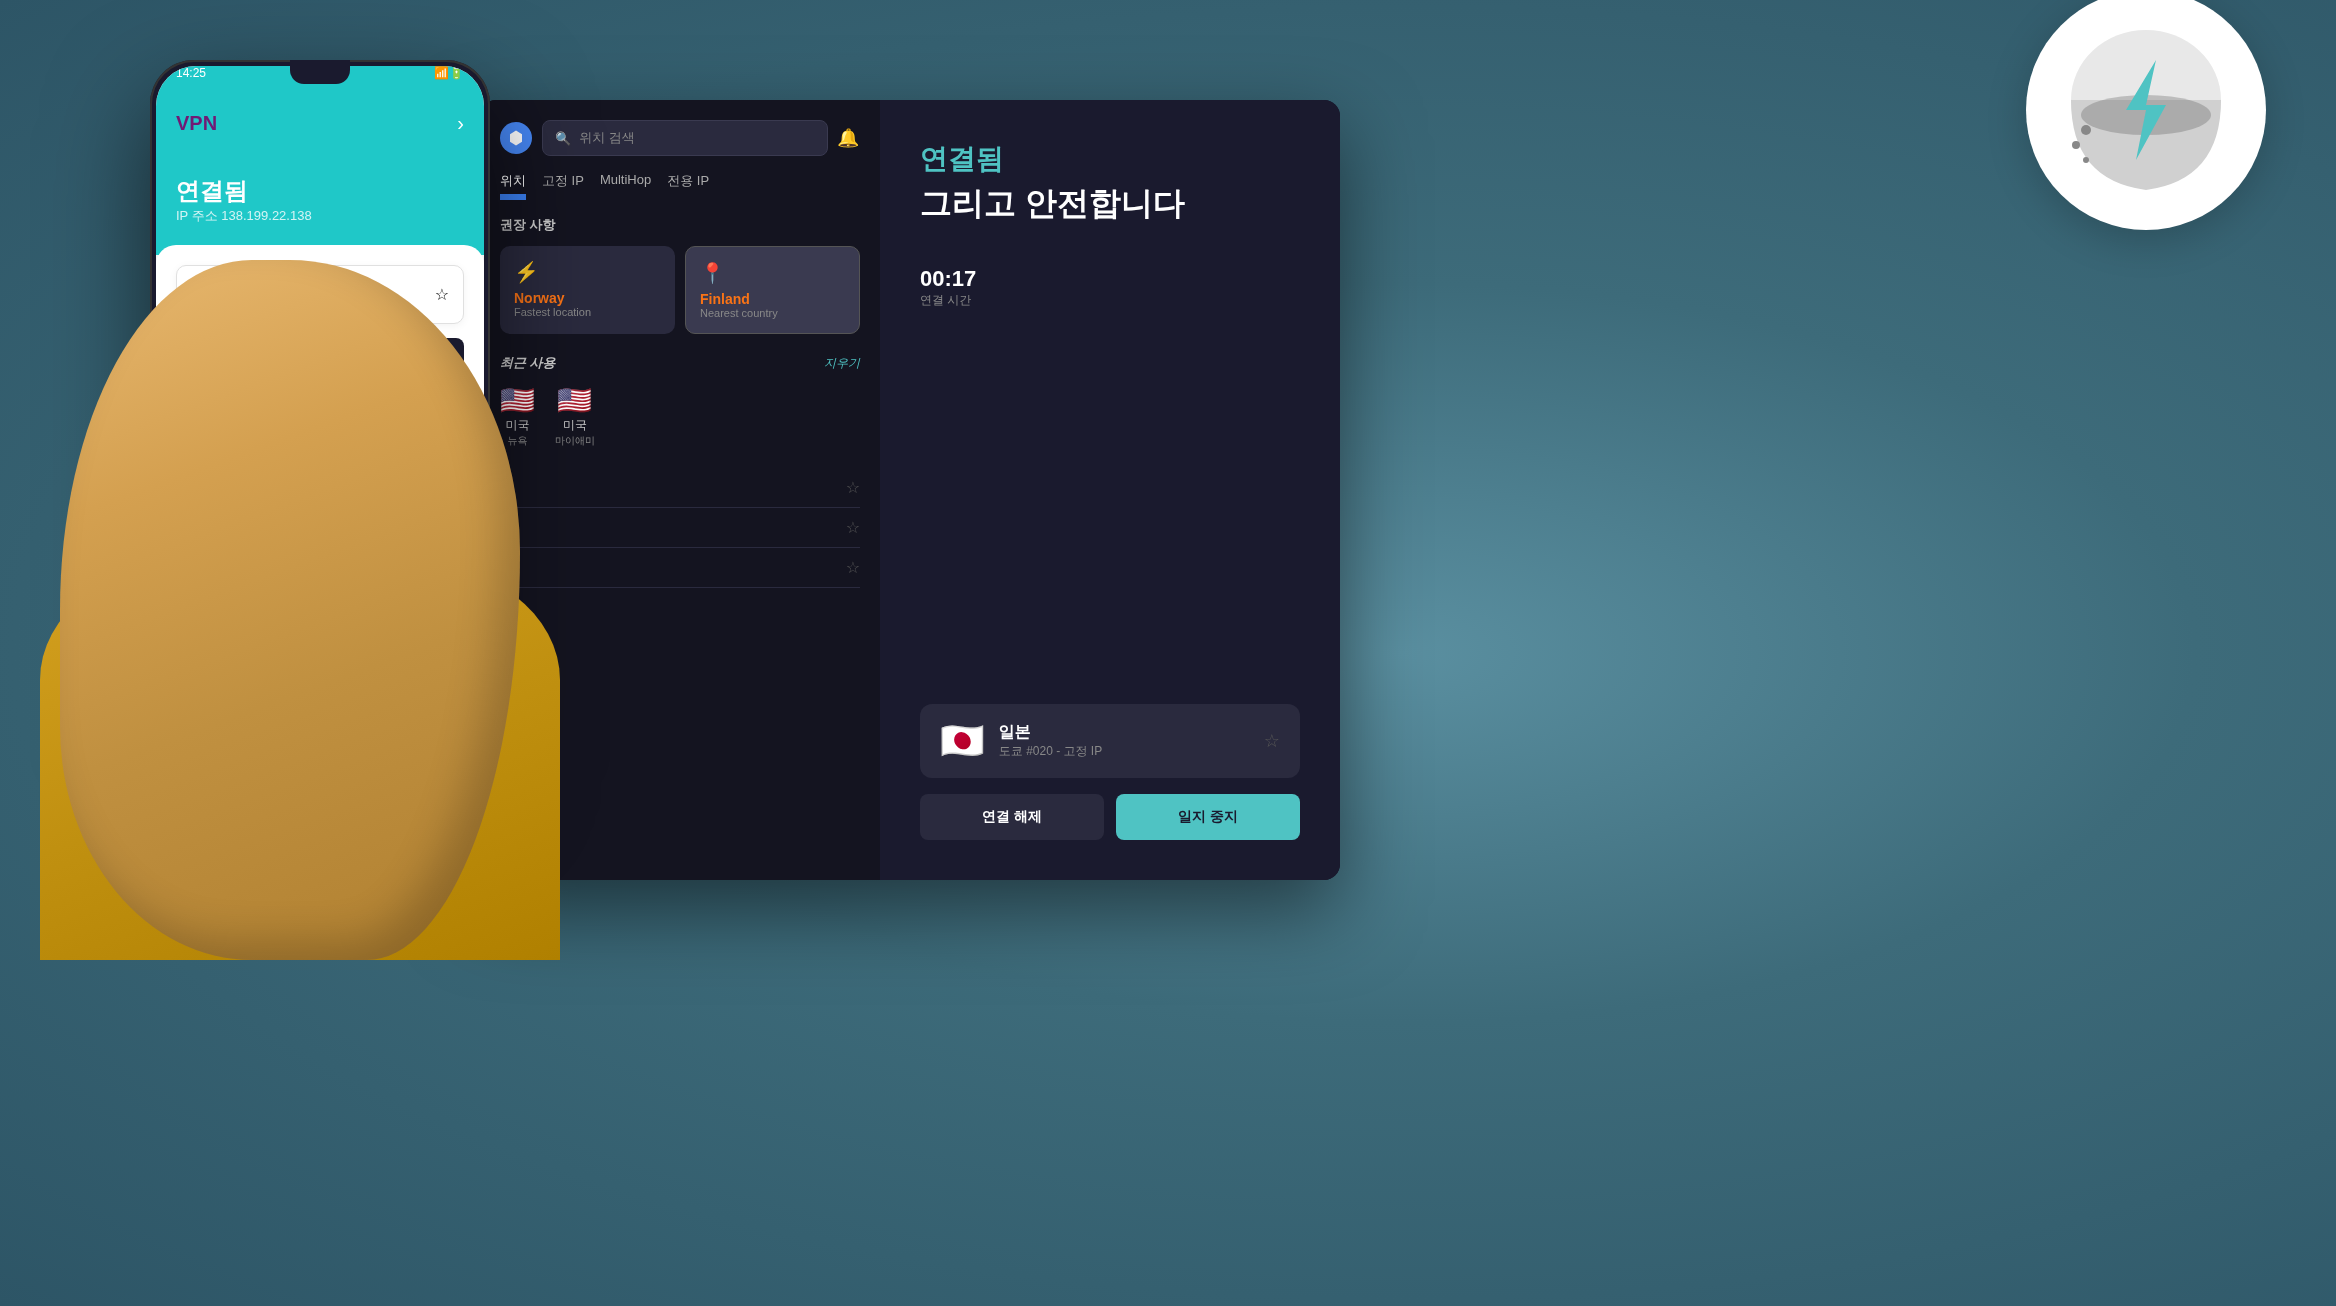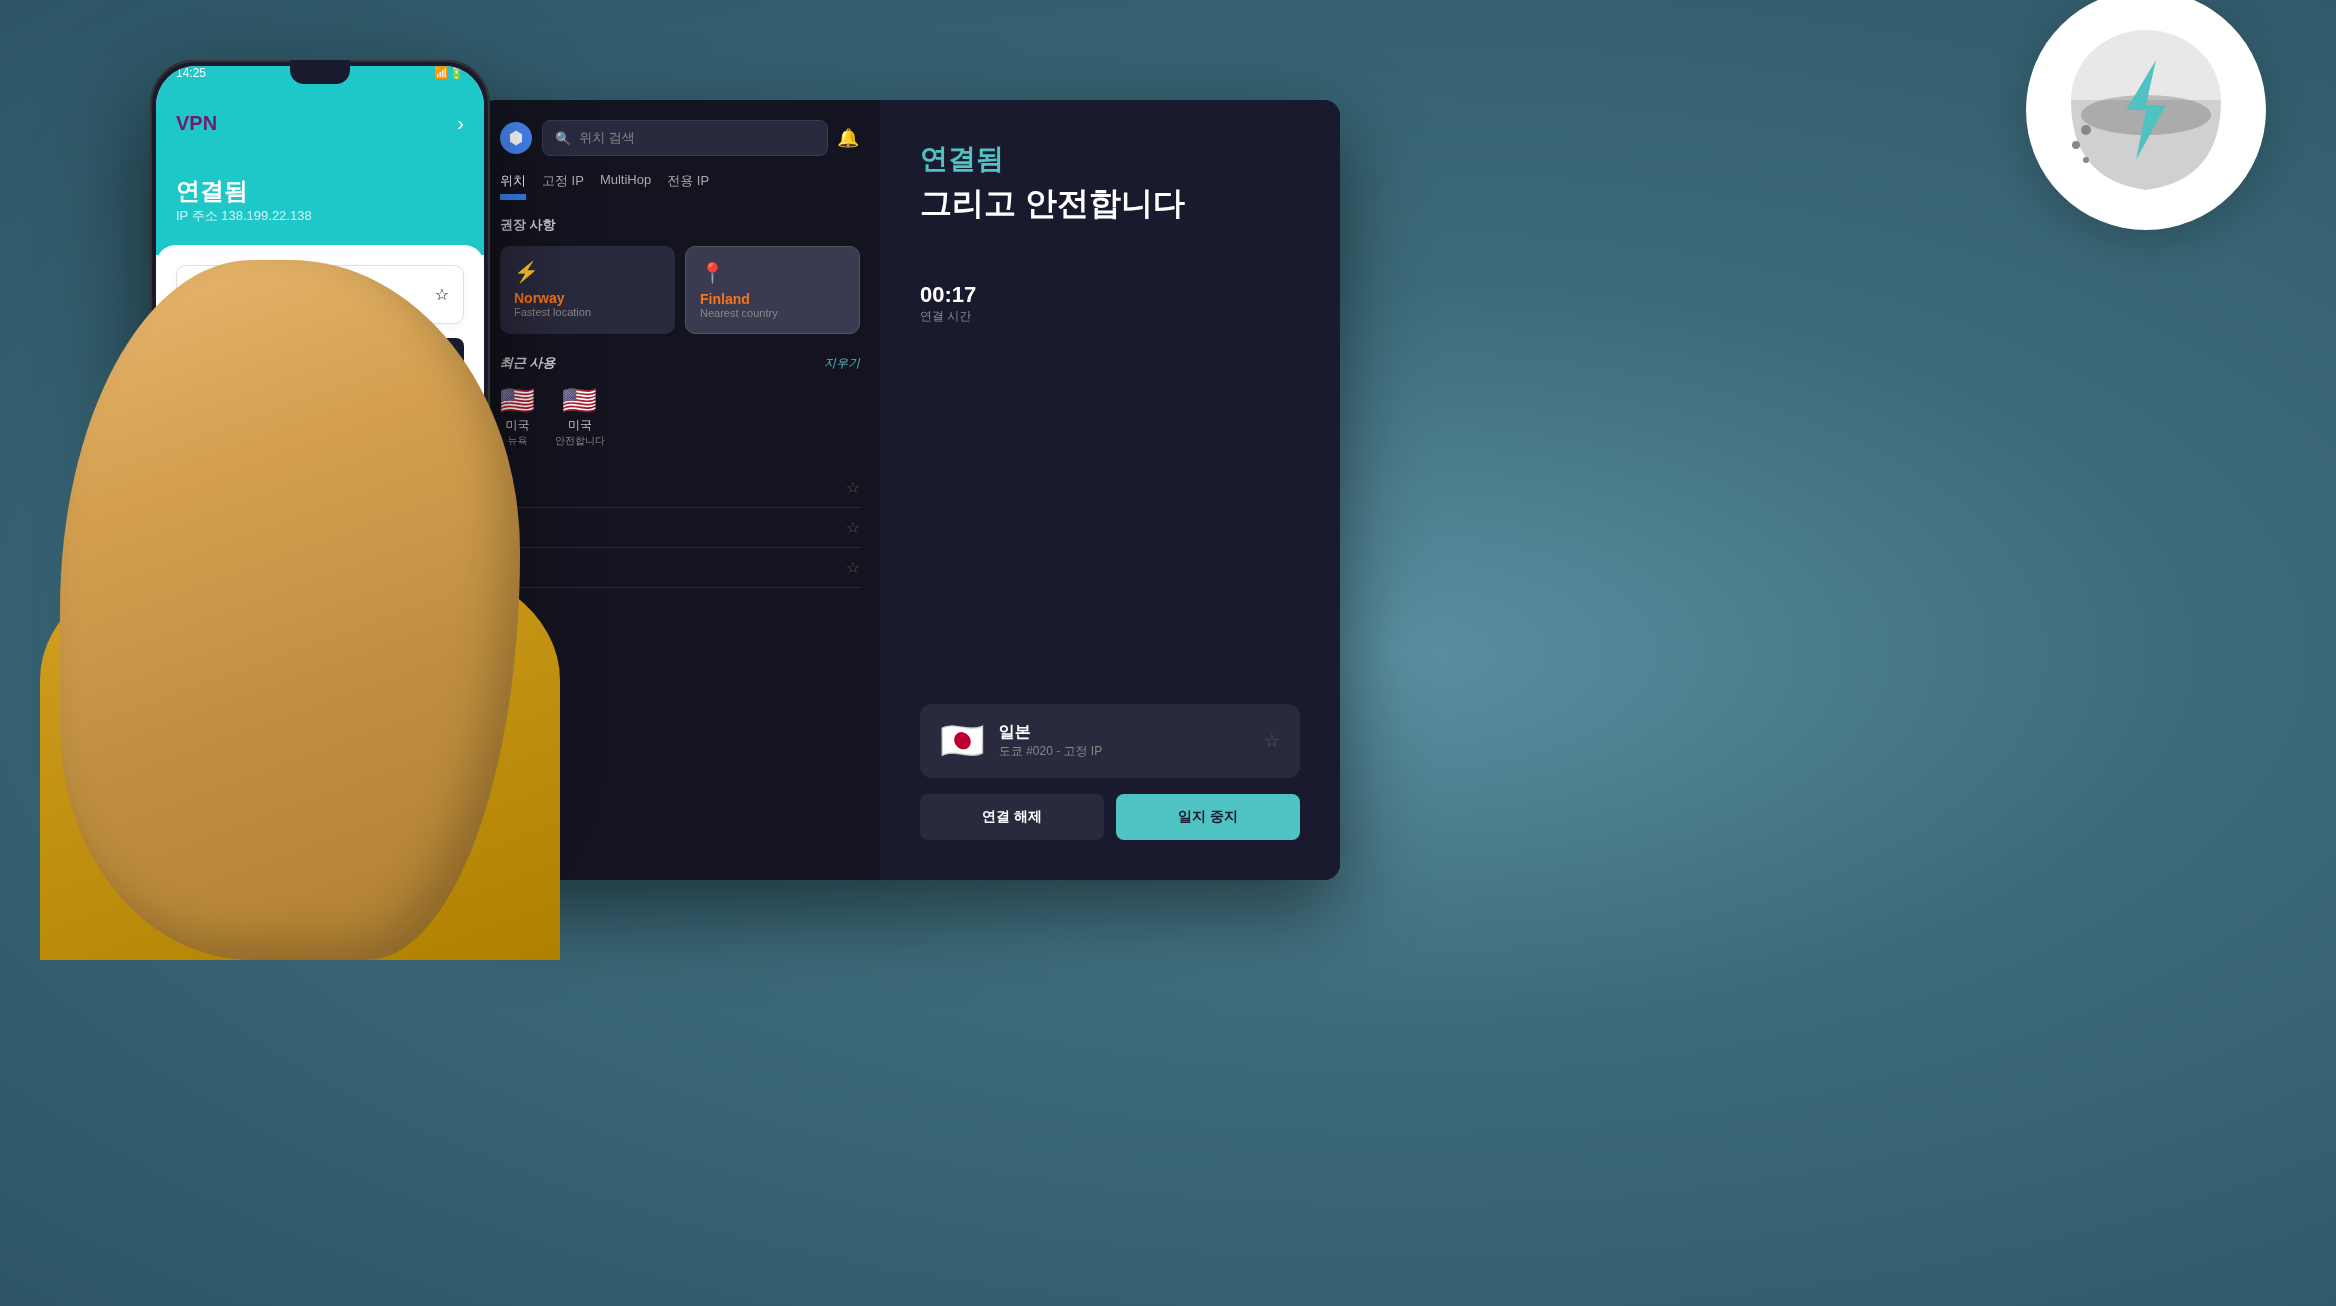--- a/index.html
+++ b/index.html
@@ -226,21 +226,21 @@
       color: #4fc3c3;
       font-size: 28px;
       font-weight: 700;
       margin-bottom: 4px;
     }
 
     .safe-title {
       color: white;
       font-size: 32px;
       font-weight: 700;
-      margin-bottom: 56px;
+      margin-bottom: 40px;
     }
 
     .stat-row {
       margin-bottom: 20px;
     }
 
     .stat-value {
       color: white;
       font-size: 22px;
       font-weight: 600;
@@ -672,21 +672,21 @@
 
     <div class="recent-items">
       <div class="recent-item">
         <span class="flag-emoji">🇺🇸</span>
         <div class="recent-name">미국</div>
         <div class="recent-sub">뉴욕</div>
       </div>
       <div class="recent-item">
         <span class="flag-emoji">🇺🇸</span>
         <div class="recent-name">미국</div>
-        <div class="recent-sub">안전합니다</div>
+        <div class="recent-sub">마이애미</div>
       </div>
     </div>
 
     <div class="location-list">
       <div class="location-item">
         <div class="location-item-left"></div>
         <span class="star-icon">☆</span>
       </div>
       <div class="location-item">
         <div class="location-item-left"></div>

